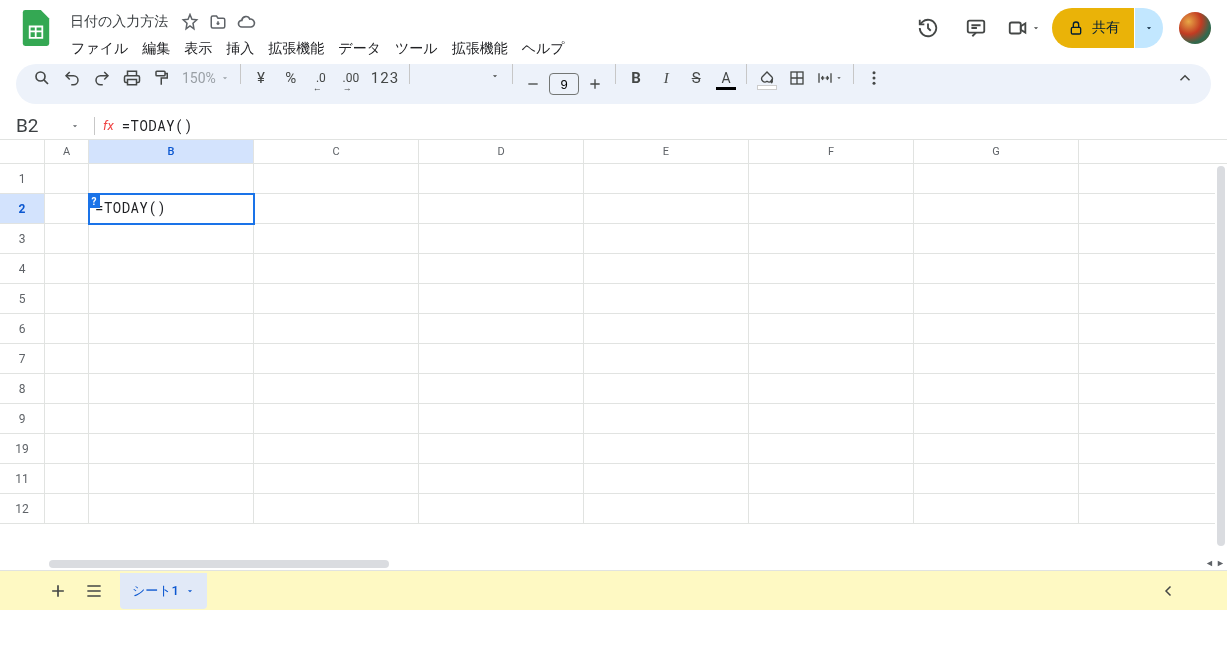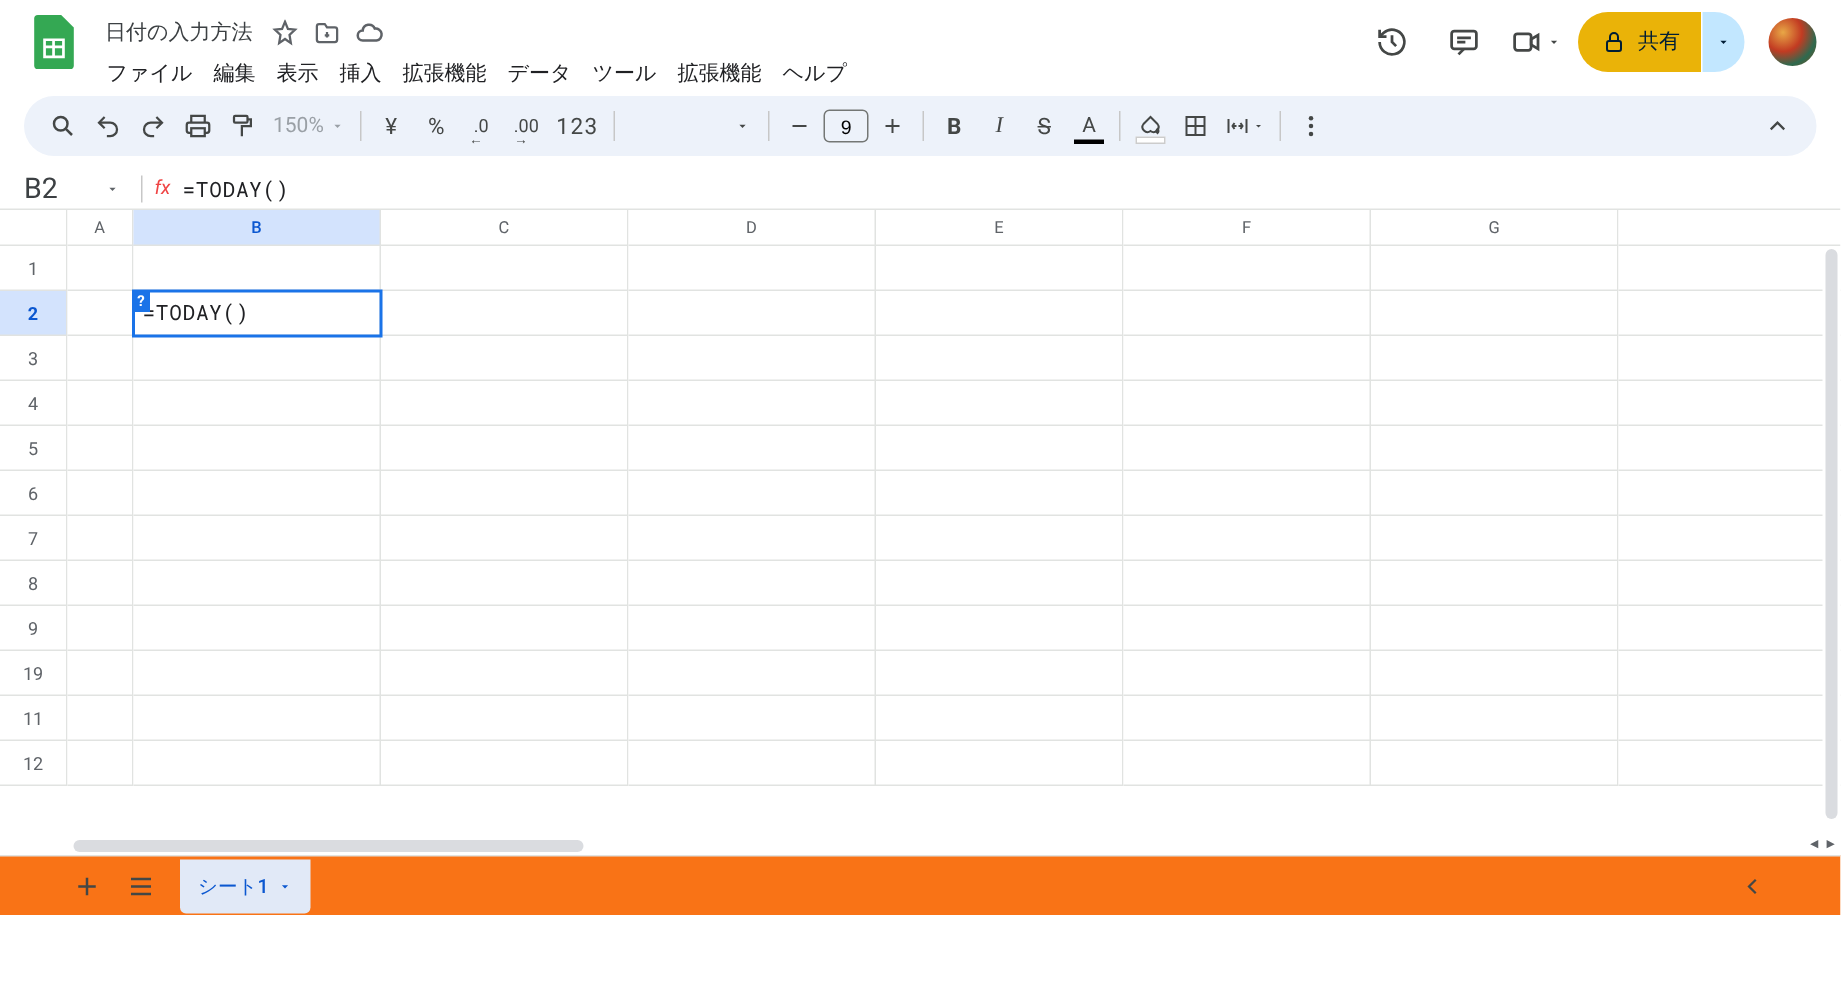--- a/index.html
+++ b/index.html
@@ -18,21 +18,21 @@
 .header-right { display: flex; align-items: center; gap: 8px; margin-left: auto; }
 .hr-btn { width: 40px; height: 40px; border-radius: 20px; display: flex; align-items: center; justify-content: center; color: #444746; cursor: pointer; }
 .meet-btn { display: flex; align-items: center; gap: 2px; }
 .share-wrap { display: flex; align-items: center; }
 .share-btn { background: #eab308; color: #001d35; border-radius: 20px 0 0 20px; height: 40px; padding: 0 14px 0 16px; display: flex; align-items: center; gap: 8px; font-size: 14px; font-weight: 500; cursor: pointer; }
 .share-drop { background: #c2e7ff; border-radius: 0 20px 20px 0; height: 40px; width: 28px; display: flex; align-items: center; justify-content: center; cursor: pointer; margin-left: 1px; color: #001d35; }
 .avatar { width: 32px; height: 32px; border-radius: 50%; background: radial-gradient(circle at 30% 30%, #e8a746, #c23b22 40%, #2d6a4f 70%, #8b4513); margin-left: 8px; cursor: pointer; }
 
 
 .toolbar-wrap { padding: 0 16px 8px 16px; }
-.toolbar { background: #edf2fa; border-radius: 24px; height: 40px; display: flex; align-items: center; padding: 0 12px; gap: 2px; }
+.toolbar { background: #edf2fa; border-radius: 24px; height: 40px; display: flex; padding: 0 12px; gap: 2px; }
 .tb-btn { min-width: 28px; height: 28px; display: flex; align-items: center; justify-content: center; color: #444746; cursor: pointer; border-radius: 4px; padding: 0 4px; }
 .tb-sep { width: 1px; height: 20px; background: #c7c7c7; margin: 0 4px; }
 .zoom { color: #9aa0a6; font-size: 14px; padding: 0 4px; display: flex; align-items: center; gap: 4px; }
 .font-size { display: flex; align-items: center; gap: 2px; }
 .fs-input { width: 30px; height: 22px; border: 1px solid #747775; border-radius: 4px; text-align: center; font-size: 13px; background: transparent; }
 .font-dd { width: 90px; height: 24px; border-radius: 4px; display: flex; align-items: center; justify-content: flex-end; padding: 0 6px; color: #444746; cursor: pointer; }
 .text-color { position: relative; }
 .text-color::after { content: ''; position: absolute; bottom: 2px; left: 4px; right: 4px; height: 3px; background: #000; }
 .fill-color { position: relative; }
 .fill-color::after { content: ''; position: absolute; bottom: 2px; left: 4px; right: 4px; height: 3px; background: #fff; border: 1px solid #ccc; }
@@ -59,21 +59,21 @@
 .help-badge { position: absolute; top: 0px; left: -1px; width: 12px; height: 14px; background: #1a73e8; color: #fff; font-size: 10px; font-weight: bold; display: flex; align-items: center; justify-content: center; z-index: 3; cursor: pointer; }
 
 
 .hscroll { position: absolute; bottom: 0; left: 45px; right: 18px; height: 12px; background: #fff; display: flex; align-items: center; }
 .hscroll-thumb { height: 8px; background: #dadce0; border-radius: 4px; width: 340px; margin-left: 4px; }
 .scroll-arrows { position: absolute; bottom: 0; right: 0; display: flex; gap: 2px; font-size: 9px; color: #5f6368; padding: 2px; }
 .vscroll { position: absolute; top: 24px; right: 0; bottom: 14px; width: 12px; background: #fff; }
 .vscroll-thumb { width: 8px; background: #dadce0; border-radius: 4px; margin: 2px auto; }
 
 
-.sheet-bar { height: 40px; border-top: 1px solid #e1e3e1; display: flex; align-items: center; padding: 0 40px; background: #f97316; }
+.sheet-bar { height: 40px; border-top: 1px solid #e1e3e1; display: flex; align-items: center; padding: 0 40px; background: #fef9c3; }
 .sb-btn { width: 36px; height: 36px; display: flex; align-items: center; justify-content: center; color: #444746; cursor: pointer; border-radius: 4px; }
 .sheet-tab { background: #e1e9f7; color: #0b57d0; height: 36px; display: flex; align-items: center; padding: 0 12px; gap: 6px; font-size: 13px; font-weight: 500; border-radius: 0 0 4px 4px; margin-left: 8px; cursor: pointer; }
 .explore-btn { margin-left: auto; }
 
 svg { pointer-events: none; }
 </style>
 </head>
 <body>
 
 <div class="header">

